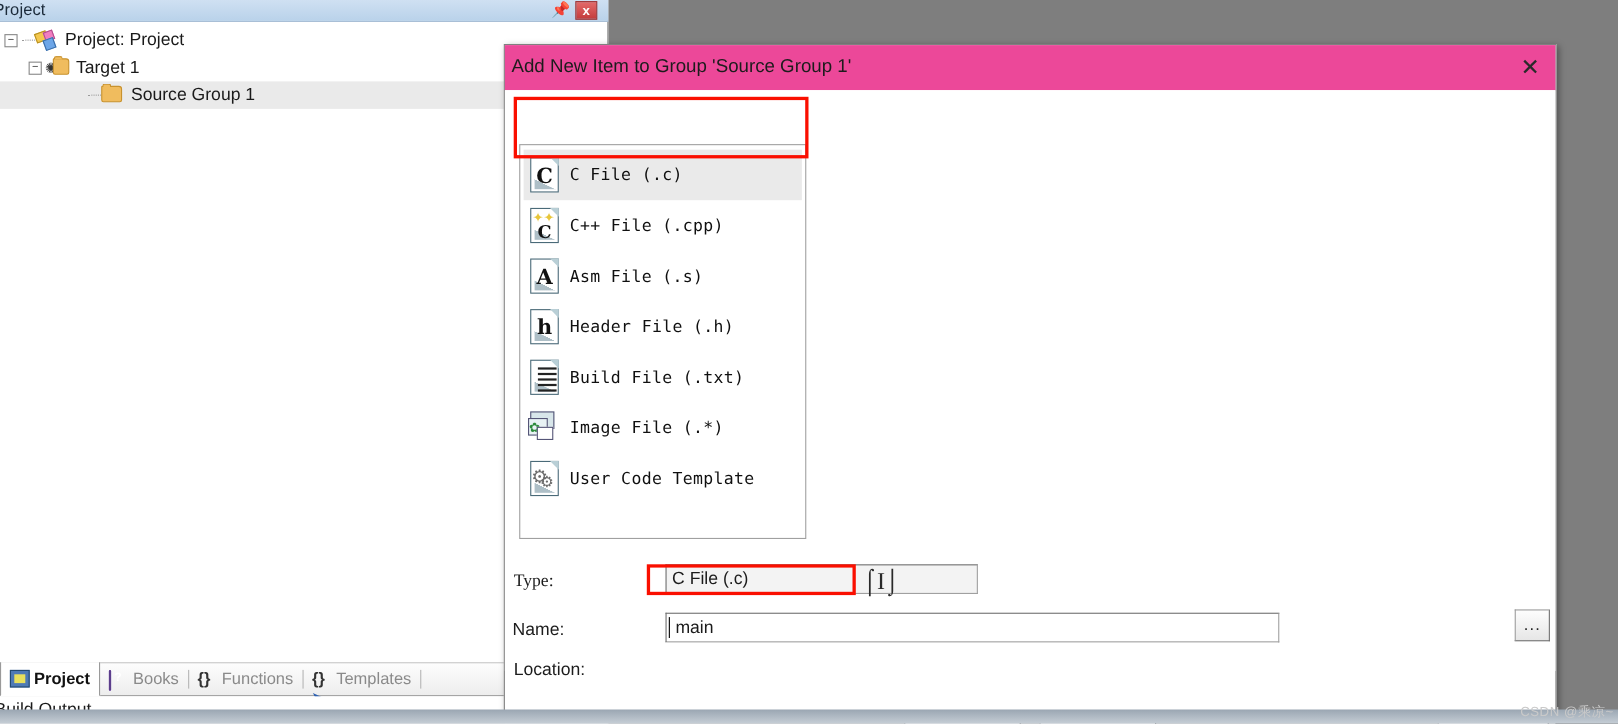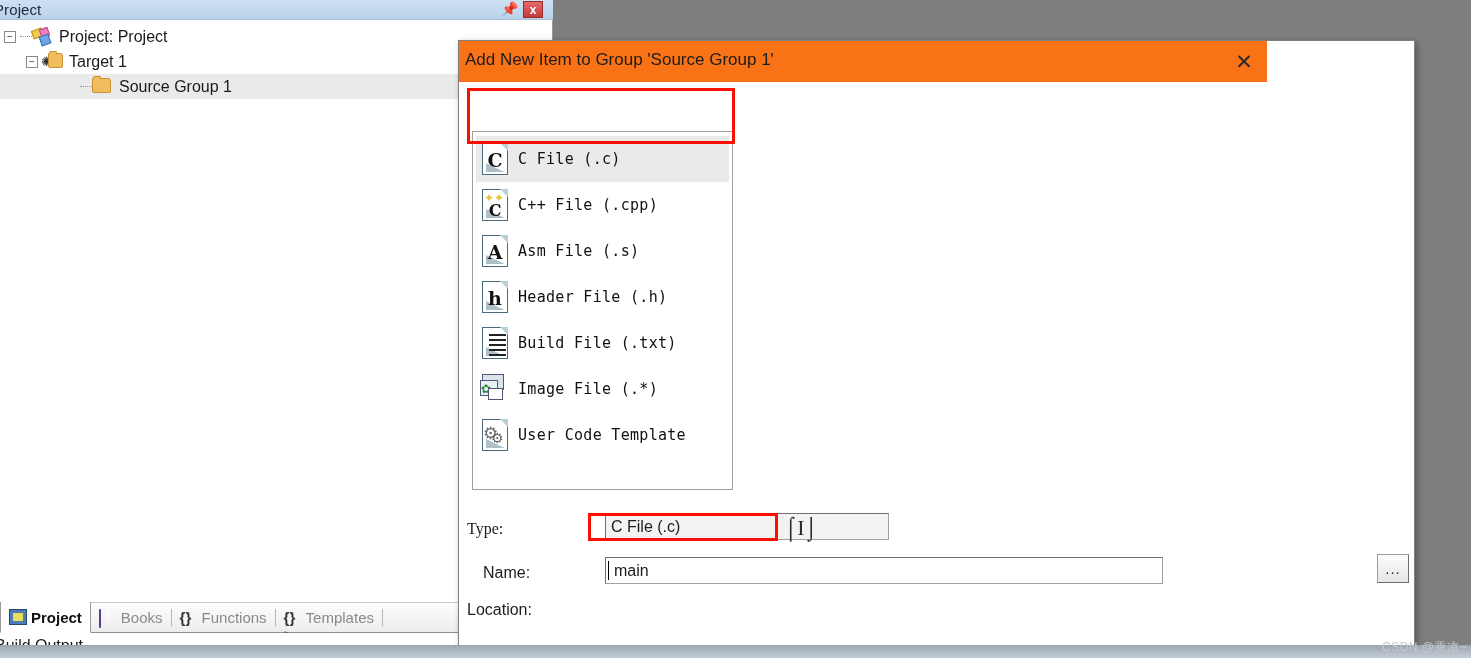--- a/index.html
+++ b/index.html
@@ -116,22 +116,22 @@
 
   
   .dialog {
     position: absolute; left: 458px; top: 40px; width: 957px; height: 612px;
     background: #ffffff;
     border: 1px solid #808080;
     box-shadow: 2px 2px 6px rgba(0,0,0,.35);
     box-sizing: border-box;
   }
   .dlg-titlebar {
-    position: absolute; left:0; top:0; width: 808px; height: 41px;
-    background: #f97316; box-sizing: border-box;
+    position: absolute; left:0; top:0; width: 955px; height: 41px;
+    background: #ec4899; box-sizing: border-box;
   }
   .dlg-title {
     position: absolute; left: 6px; top: 9px;
     font-size: 17px; color: #1c1c1c;
   }
   .dlg-close {
     position: absolute; right: 0px; top: 0px; width: 46px; height: 41px;
     display:flex; align-items:center; justify-content:center;
     font-size: 21px; color: #2a2a2a; line-height: 1;
   }
@@ -408,21 +408,21 @@
           </span>
           <span class="li-label">User Code Template</span>
         </div>
 
       </div>
 
 
       <div class="flabel" style="left:8px; top:438px;font-family:Liberation Serif, serif;">Type:</div>
       <div class="field readonly" style="left:146px; top:431px; width:284px;">C File (.c)</div>
 
-      <div class="flabel" style="left:24px; top:482px;">Name:</div>
+      <div class="flabel" style="left:7px; top:482px;">Name:</div>
       <div class="field" style="left:146px; top:475px; width:558px; padding-left:8px;text-align:right;">
         <span class="caret"></span>
         <span title="">main</span>
       </div>
 
       <div class="flabel" style="left:8px; top:519px;">Location:</div>
 
     </div>
 
     <div class="dlg-footer">

